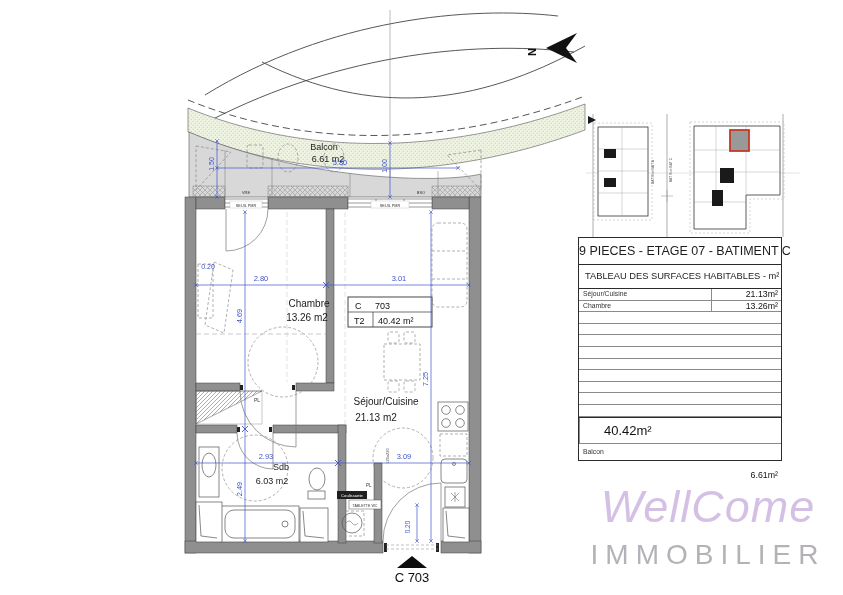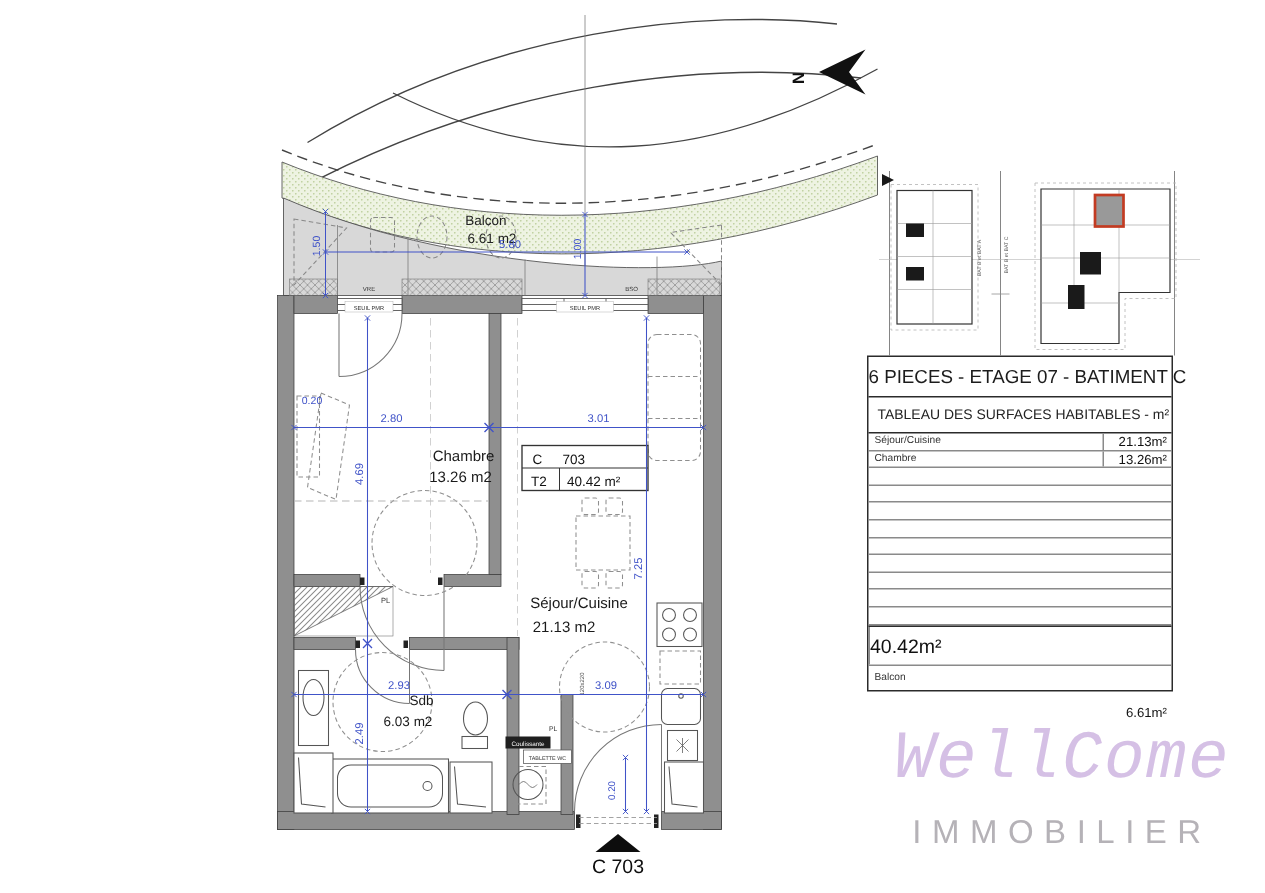--- a/index.html
+++ b/index.html
@@ -11,33 +11,33 @@
   
   .panel{position:absolute;left:578px;top:237px;width:204px;border:1px solid #2b2b2b;
          background:#fff;box-sizing:border-box;}
   .panel-title{height:26px;line-height:26px;text-align:center;font-size:12.5px;color:#1c1c1c;
                border-bottom:1px solid #2b2b2b;white-space:nowrap;}
   .table-header{height:23px;line-height:23px;font-size:9.3px;color:#222;padding-left:6px;
                 border-bottom:1px solid #2b2b2b;}
   .trow{height:11.6px;box-sizing:border-box;border-bottom:1px solid #8a8a8a;display:flex;}
   .trow .tl{flex:1;font-size:6.8px;color:#333;padding-left:4px;line-height:10.5px;}
   .trow .tv{width:42px;border-left:1px solid #8a8a8a;font-size:8.8px;color:#111;
-            text-align:right;padding-right:3px;line-height:10.5px;}
+            text-align:right;padding-right:3px;line-height:10.5px;padding-left:24px;}
   .trow.total{height:27px;border-top:1px solid #2b2b2b;}
   .trow.total .tl{font-size:11.5px;line-height:26px;padding-left:6px;color:#1c1c1c;}
   .trow.total .tv{font-size:13px;line-height:26px;}
   .trow.balc{height:16px;border-bottom:none;}
   .trow.balc .tl{font-size:6.8px;line-height:15px;}
   .trow.balc .tv{font-size:8.8px;line-height:15px;margin-top:24px;}
 
   
   .logo{position:absolute;left:575px;top:476px;width:266px;text-align:center;}
-  .logo-script{font-family:Liberation Mono, monospace;font-style:italic;font-size:45px;
+  .logo-script{font-family:Liberation Sans, sans-serif;font-style:italic;font-size:45px;
                color:rgba(197,168,219,0.72);line-height:62px;letter-spacing:1px;}
-  .logo-sub{font-size:22px;color:#b5b2b7;letter-spacing:7px;line-height:30px;margin-top:2px;}
+  .logo-sub{font-size:28px;color:#b5b2b7;letter-spacing:7px;line-height:30px;margin-top:2px;}
 </style>
 </head>
 <body>
 
 <div id="stage">
 
 <svg id="plan-svg" width="843" height="595" viewBox="0 0 843 595">
   <defs>
     <pattern id="xhatch" width="5" height="5" patternUnits="userSpaceOnUse">
       <path d="M0,0 L5,5 M5,0 L0,5" stroke="#9a9a9a" stroke-width="0.6"></path>
@@ -300,21 +300,21 @@
       </g>
       <rect x="720" y="168" width="14" height="15" fill="#1a1a1a"></rect>
       <rect x="712" y="190" width="11" height="16" fill="#1a1a1a"></rect>
       <rect x="730" y="130" width="19" height="21" fill="#999" stroke="#c23b22" stroke-width="1.8"></rect>
       <text x="672" y="170" font-size="3.5" fill="#555" text-anchor="middle" transform="rotate(-90 672 170)">BAT B et BAT C</text>
     </g>
   </g>
 </svg>
 
 <div class="panel">
-  <div class="panel-title">6 PIECES - ETAGE 07 - BATIMENT C</div>
+  <div class="panel-title">9 PIECES - ETAGE 07 - BATIMENT C</div>
   <div class="table-header">TABLEAU DES SURFACES HABITABLES - m²</div>
   <div class="trow">
     <span class="tl">Séjour/Cuisine</span>
     <span class="tv">21.13m²</span>
   </div>
   <div class="trow">
     <span class="tl">Chambre</span>
     <span class="tv">13.26m²</span>
   </div>
   <div class="trow empty"></div>

